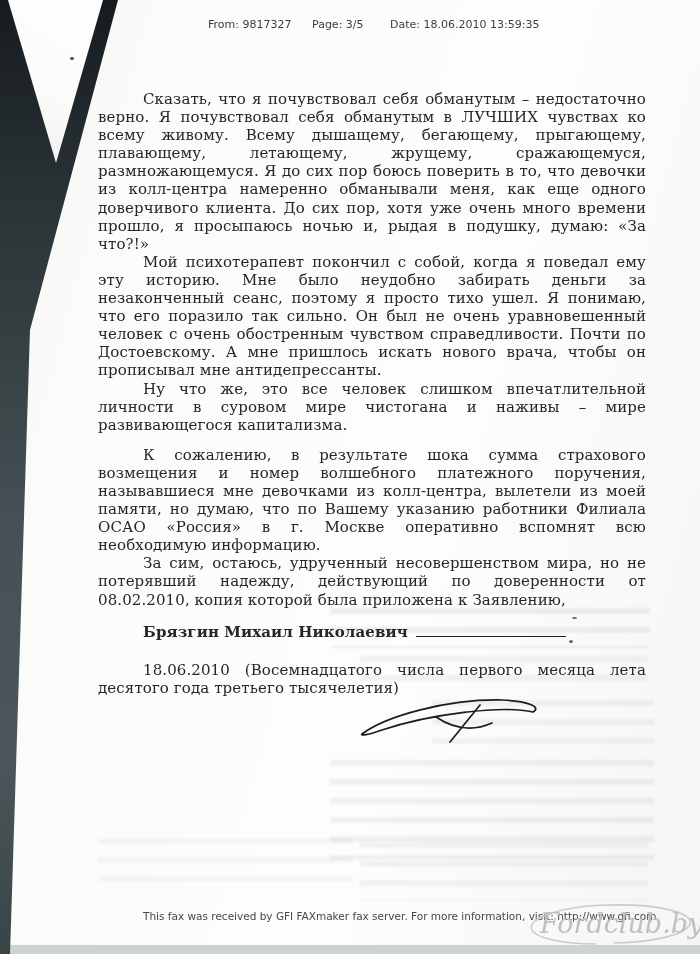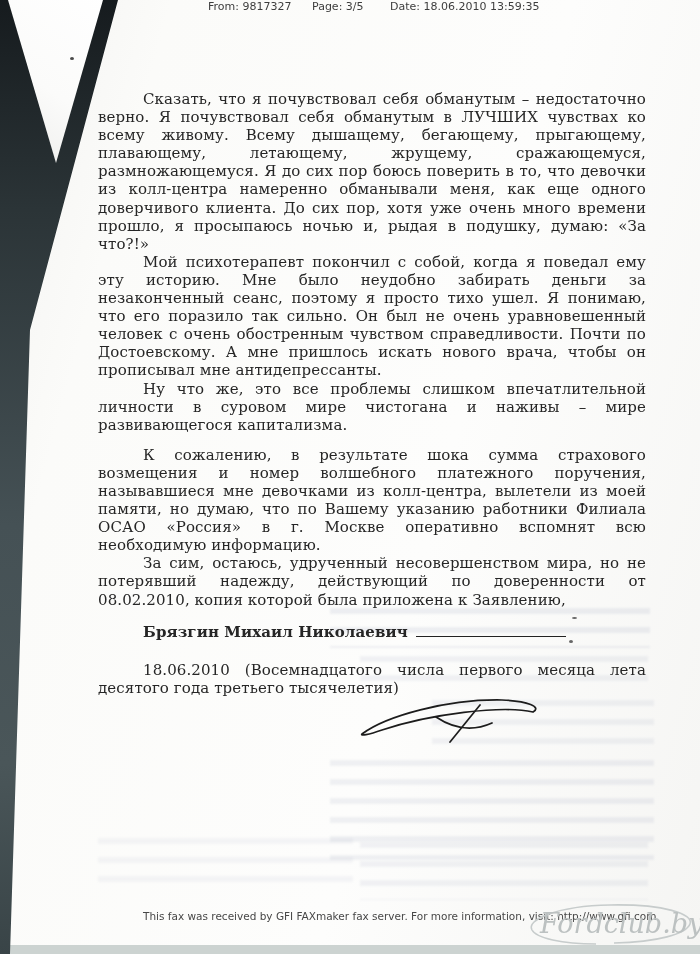--- a/index.html
+++ b/index.html
@@ -17,21 +17,21 @@
   }
   
   .fold{
     position:absolute;left:0;top:0;width:120px;height:170px;z-index:2;
     background:linear-gradient(215deg,#ffffff 0%,#fbfbfa 55%,#ececea 100%);
     clip-path:polygon(8px 0,103px 0,56px 163px);
   }
   .bottom-strip{
     position:absolute;left:0;bottom:0;width:700px;height:9px;background:#ccd3d1;z-index:0;
   }
-  .fax-header{position:absolute;top:0;left:0;width:700px;height:16px;z-index:3;
+  .fax-header{position:absolute;top:18px;left:0;width:700px;height:16px;z-index:3;
     font-family:"DejaVu Sans","Liberation Sans",sans-serif;font-size:11px;color:#3d3d3d;}
   .fax-header span{position:absolute;white-space:nowrap;}
   .fh-from{left:208px;}
   .fh-page{left:312px;}
   .fh-date{left:390px;}
 
   .body-text{position:absolute;left:98px;top:90px;width:548px;z-index:3;
     font-size:15px;line-height:18.1px;letter-spacing:.1px;}
   .para{margin:0;text-align:justify;text-align-last:left;text-indent:45px;}
   .bold{font-weight:bold;}
@@ -79,21 +79,21 @@
 
   <div class="fax-header">
     <span class="fh-from">From: 9817327</span>
     <span class="fh-page">Page: 3/5</span>
     <span class="fh-date">Date: 18.06.2010 13:59:35</span>
   </div>
 
   <div class="body-text">
     <p class="para">Сказать, что я почувствовал себя обманутым – недостаточно верно. Я почувствовал себя обманутым в ЛУЧШИХ чувствах ко всему живому. Всему дышащему, бегающему, прыгающему, плавающему, летающему, жрущему, сражающемуся, размножающемуся. Я до сих пор боюсь поверить в то, что девочки из колл-центра намеренно обманывали меня, как еще одного доверчивого клиента. До сих пор, хотя уже очень много времени прошло, я просыпаюсь ночью и, рыдая в подушку, думаю: «За что?!»</p>
     <p class="para">Мой психотерапевт покончил с собой, когда я поведал ему эту историю. Мне было неудобно забирать деньги за незаконченный сеанс, поэтому я просто тихо ушел. Я понимаю, что его поразило так сильно. Он был не очень уравновешенный человек с очень обостренным чувством справедливости. Почти по Достоевскому. А мне пришлось искать нового врача, чтобы он прописывал мне антидепрессанты.</p>
-    <p class="para">Ну что же, это все проблемы слишком впечатлительной личности в суровом мире чистогана и наживы – мире развивающегося капитализма.</p>
+    <p class="para">Ну что же, это все человек слишком впечатлительной личности в суровом мире чистогана и наживы – мире развивающегося капитализма.</p>
     <p class="para mt12">К сожалению, в результате шока сумма страхового возмещения и номер волшебного платежного поручения, называвшиеся мне девочками из колл-центра, вылетели из моей памяти, но думаю, что по Вашему указанию работники Филиала ОСАО «Россия» в г. Москве оперативно вспомнят всю необходимую информацию.</p>
     <p class="para mt14">За сим, остаюсь, удрученный несовершенством мира, но не потерявший надежду, действующий по доверенности от 08.02.2010, копия которой была приложена к Заявлению,</p>
     <p class="name-line"><span>Брязгин Михаил Николаевич</span><span class="sig-underline"></span></p>
     <p class="para mt16">18.06.2010 (Восемнадцатого числа первого месяца лета десятого года третьего тысячелетия)</p>
   </div>
 
   <svg class="signature-svg" width="210" height="60" viewBox="0 0 210 60">
     <path d="M 10 42 C 34 24, 95 7, 150 8 C 176 9, 190 15, 181 20 C 150 13, 78 22, 30 38 C 16 43, 8 44, 10 42" fill="none" stroke="#1c1c1c" stroke-width="1.7" stroke-linecap="round"></path>
     <path d="M 98 50 L 128 13" fill="none" stroke="#1c1c1c" stroke-width="1.7" stroke-linecap="round"></path>
     <path d="M 84 25 C 102 37, 120 40, 140 31" fill="none" stroke="#1c1c1c" stroke-width="1.7" stroke-linecap="round"></path>

